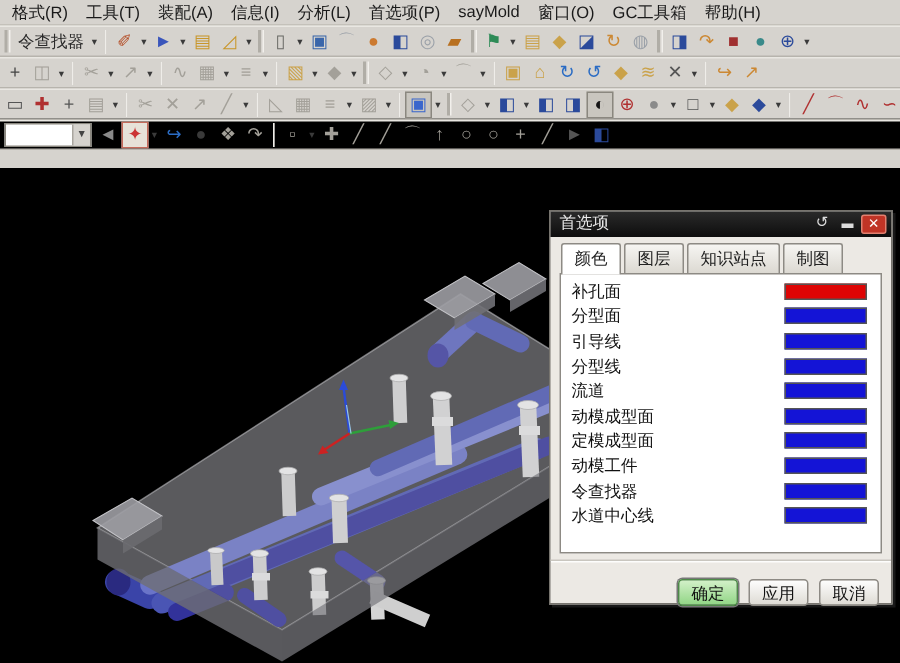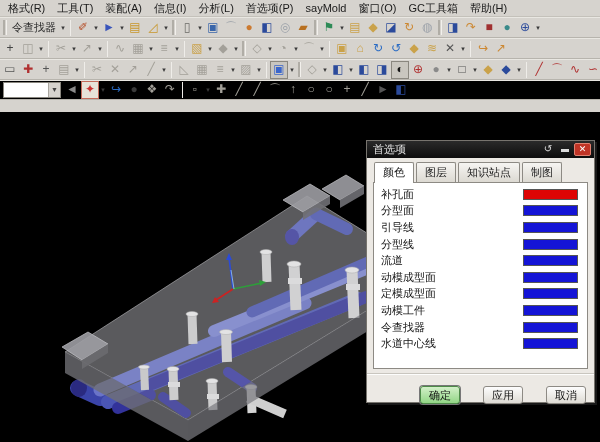--- a/index.html
+++ b/index.html
@@ -51,21 +51,21 @@
   .dlg-tab { font-size:11px; padding:2px 8px 2px; margin-right:2px; color:#222;
              border:1px solid #8d8a84; border-bottom:none; border-radius:2px 2px 0 0;
              background:linear-gradient(#f6f5f2,#dcd9d2); cursor:default; white-space:nowrap; }
   .dlg-tab.active { background:#fff; position:relative; top:1px; padding-bottom:3px; }
   #dlg-panel { margin:0 6px; height:187px; background:#fff; border:1px solid #8d8a84;
                padding-top:3px; overflow:hidden; }
   .color-row { display:flex; align-items:center; justify-content:space-between;
                height:16.6px; padding:0 9px 0 7px; }
   .color-label { font-size:11px; color:#111; white-space:nowrap; }
   .color-swatch { width:55px; height:11px; border:1px solid #555; cursor:default; }
-  #dlg-buttons { display:flex; justify-content:flex-end; align-items:center; gap:23px;
+  #dlg-buttons { display:flex; justify-content:flex-end; align-items:center; gap:7px;
                  height:43px; padding:0 8px; border-top:1px solid #c9c6bf;
                  box-shadow:0 1px 0 #fdfdfc inset; margin-top:4px; }
   .dlg-btn { height:18px; min-width:40px; padding:0 8px; font-size:11px; color:#111;
              background:linear-gradient(#fdfdfd,#dedbd4); border:1px solid #8d8a84;
              border-radius:3px; cursor:default; font-family:inherit; }
   .dlg-btn.primary { background:linear-gradient(#d2f0c8,#92d686); border:1px solid #4d8a48;
                      box-shadow:0 0 0 1px #777 ; }
 </style>
 </head>
 <body>

